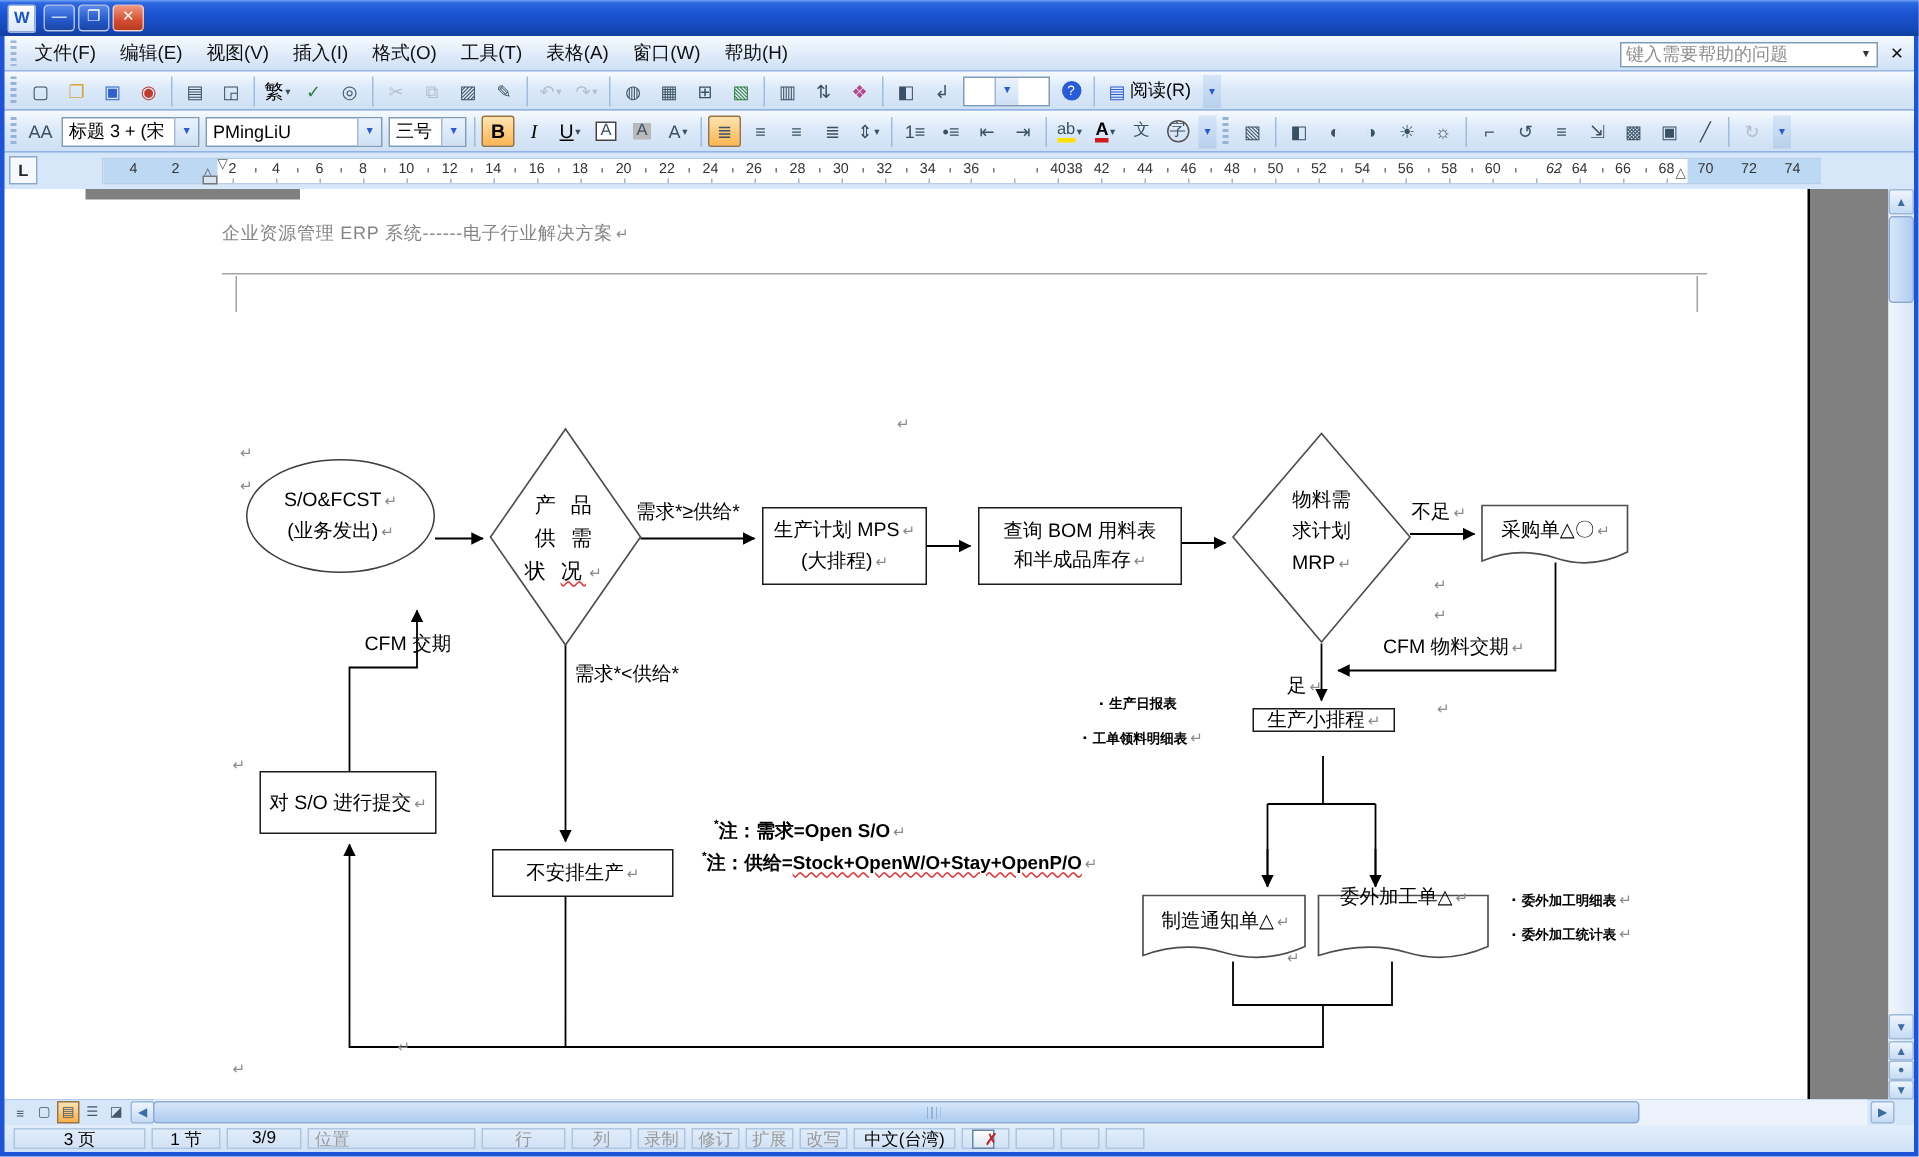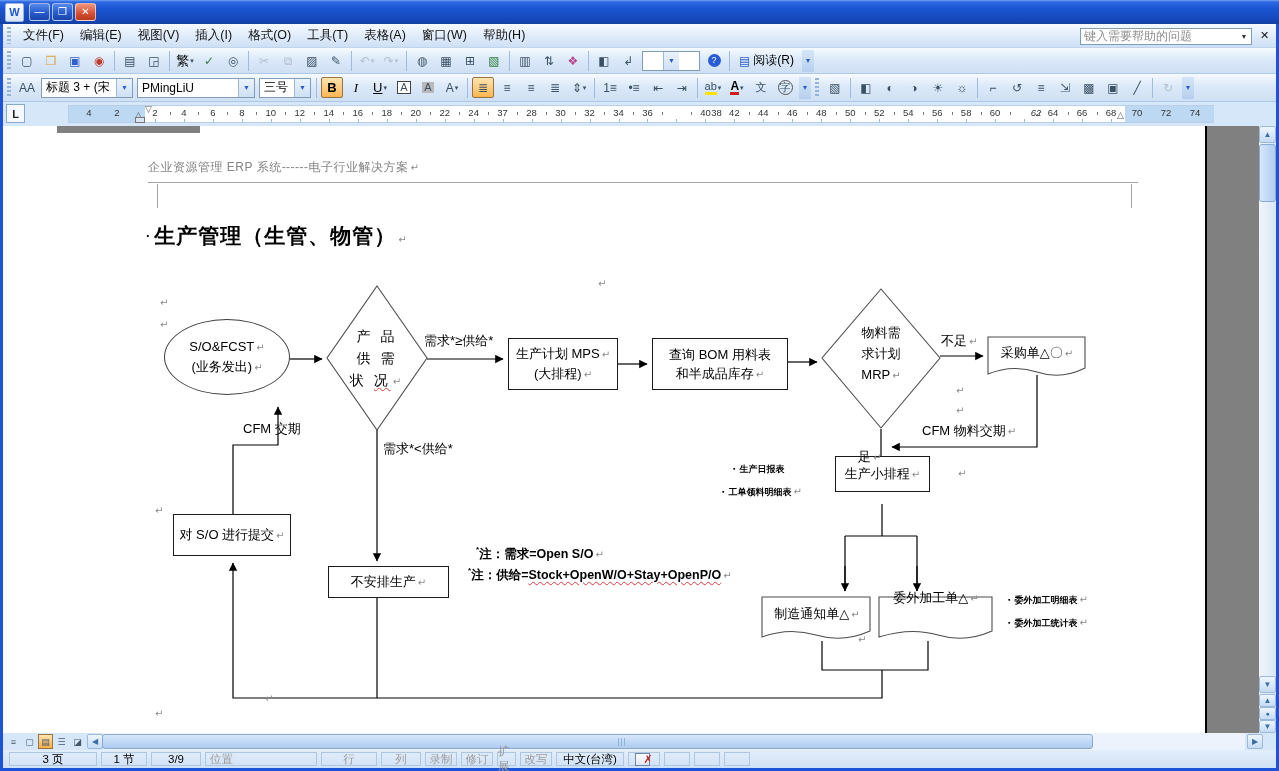--- a/index.html
+++ b/index.html
@@ -93,21 +93,21 @@
   .pageedge{position:absolute;left:1202px;top:0;width:2px;height:607px;background:#000;}
   .grayright{position:absolute;left:1204px;top:0;width:52px;height:607px;background:#808080;}
   .vscroll{position:absolute;left:1256px;top:0;width:17px;height:607px;
     background:linear-gradient(90deg,#f0f5fc,#d9e6f6);}
   .sbtn{position:absolute;left:0;width:17px;background:linear-gradient(#eef5fe,#c6dbf4);
     border:1px solid #9db9d9;border-radius:2px;color:#3a6ea5;display:flex;align-items:center;
     justify-content:center;box-sizing:border-box;font-size:8px;}
   .vthumb{position:absolute;left:0;top:18px;width:17px;height:58px;border-radius:3px;
     background:linear-gradient(90deg,#d7e7fa,#b0cdf0);border:1px solid #89a9d1;box-sizing:border-box;}
   
-  .hdrtext{position:absolute;left:145px;top:33px;font-size:12px;color:#848484;letter-spacing:.5px;
+  .hdrtext{position:absolute;left:145px;top:21px;font-size:12px;color:#848484;letter-spacing:.5px;
     white-space:nowrap;z-index:6;}
   .hdrline{position:absolute;left:145px;top:56px;width:990px;height:1px;background:#a3a3a3;}
   .crnr{position:absolute;width:1px;height:24px;background:#a3a3a3;}
   .heading{position:absolute;left:143px;top:96px;font-size:21px;font-weight:bold;color:#000;
     letter-spacing:1px;white-space:nowrap;z-index:6;}
   .hdot{font-size:13px;vertical-align:3px;margin-right:3px;}
   .pc{color:#8a8a8a;font-size:10px;margin-left:2px;font-weight:normal;}
   .pmark{position:absolute;color:#8a8a8a;font-size:10px;z-index:6;}
   svg.flow{position:absolute;left:0;top:0;z-index:5;}
   .fbox{position:absolute;background:#fff;border:1px solid #1a1a1a;display:flex;flex-direction:column;
@@ -428,21 +428,21 @@
       <span class="rnum" data-name="ruler-number" style="left: 143.94px;">6</span>
       <span class="rnum" data-name="ruler-number" style="left: 172.91px;">8</span>
       <span class="rnum" data-name="ruler-number" style="left: 201.88px;">10</span>
       <span class="rnum" data-name="ruler-number" style="left: 230.85px;">12</span>
       <span class="rnum" data-name="ruler-number" style="left: 259.82px;">14</span>
       <span class="rnum" data-name="ruler-number" style="left: 288.79px;">16</span>
       <span class="rnum" data-name="ruler-number" style="left: 317.76px;">18</span>
       <span class="rnum" data-name="ruler-number" style="left: 346.73px;">20</span>
       <span class="rnum" data-name="ruler-number" style="left: 375.7px;">22</span>
       <span class="rnum" data-name="ruler-number" style="left: 404.67px;">24</span>
-      <span class="rnum" data-name="ruler-number" style="left: 433.64px;">37</span>
+      <span class="rnum" data-name="ruler-number" style="left: 433.64px;">26</span>
       <span class="rnum" data-name="ruler-number" style="left: 462.61px;">28</span>
       <span class="rnum" data-name="ruler-number" style="left: 491.58px;">30</span>
       <span class="rnum" data-name="ruler-number" style="left: 520.55px;">32</span>
       <span class="rnum" data-name="ruler-number" style="left: 549.52px;">34</span>
       <span class="rnum" data-name="ruler-number" style="left: 578.49px;">36</span>
       <span class="rnum" data-name="ruler-number" style="left: 607.46px; margin-left: 40px;">38</span>
       <span class="rnum" data-name="ruler-number" style="left: 636.43px;">40</span>
       <span class="rnum" data-name="ruler-number" style="left: 665.4px;">42</span>
       <span class="rnum" data-name="ruler-number" style="left: 694.37px;">44</span>
       <span class="rnum" data-name="ruler-number" style="left: 723.34px;">46</span>
@@ -534,23 +534,20 @@
   <div class="graysliver" data-name="page-gap"></div>
   <div class="pageedge" data-name="page-right-edge"></div>
   <div class="grayright" data-name="workspace-gray-area"></div>
 
   <div class="hdrtext" data-name="page-header-text">
     <span>企业资源管理 ERP 系统------电子行业解决方案</span><span class="pc" data-name="paragraph-mark">↵</span>
   </div>
   <div class="hdrline" data-name="header-boundary-line"></div>
   <div class="crnr" style="left:154px;top:58px;" data-name="text-boundary-corner-left"></div>
   <div class="crnr" style="left:1128px;top:58px;" data-name="text-boundary-corner-right"></div>
-  <div class="heading" data-name="document-heading">
-    <span class="hdot" data-name="heading-bullet">·</span><span>生产管理（生管、物管）</span><span class="pc" data-name="paragraph-mark">↵</span>
-  </div>
 
   <svg class="flow" width="1273" height="607" viewBox="0 0 1273 607" data-name="flowchart-connectors">
     <defs>
       <marker id="ah" markerWidth="8" markerHeight="8" refX="6.5" refY="3.5" orient="auto">
         <path d="M0,0 L7,3.5 L0,7 Z" fill="#000"></path>
       </marker>
     </defs>
     <g stroke="#000" stroke-width="1.2" fill="none">
       <path d="M287,233 H319" marker-end="url(#ah)"></path>
       <path d="M424,233 H500" marker-end="url(#ah)"></path>
@@ -569,21 +566,21 @@
     </g>
     <g stroke="#4d4d4d" stroke-width="1.1" fill="#fff">
       <polygon points="374,160 424,232 374,304 324,232" data-name="flow-diamond-supply-demand"></polygon>
       <polygon points="878,163 937,232 878,302 819,232" data-name="flow-diamond-mrp"></polygon>
       <path d="M985,211 H1082 V242 Q1058,254 1034,246 Q1009,238 985,248 Z" data-name="flow-doc-purchase-order"></path>
       <path d="M759,471 H867 V505 Q840,517 813,509 Q786,501 759,511 Z" data-name="flow-doc-mfg-notice"></path>
       <path d="M876,471 H989 V505 Q962,517 935,509 Q908,501 876,511 Z" data-name="flow-doc-outsource"></path>
     </g>
   </svg>
 
-  <div class="fell" style="left:161px;top:193px;width:126px;height:76px;" data-name="flow-ellipse-so-fcst">
+  <div class="fell" style="left:161px;top:180px;width:126px;height:76px;" data-name="flow-ellipse-so-fcst">
     <div><span>S/O&amp;FCST</span><span class="pc">↵</span></div>
     <div><span>(业务发出)</span><span class="pc">↵</span></div>
   </div>
 
   <div class="dtext d1t" style="left:334px;top:199px;width:80px;" data-name="diamond-supply-demand-text">
     <div>产 品</div>
     <div>供 需</div>
     <div><span>状 </span><span class="sp">况</span><span class="pc">↵</span></div>
   </div>
 
@@ -600,21 +597,21 @@
   <div class="dtext d2t" style="left:845px;top:196px;width:66px;" data-name="diamond-mrp-text">
     <div>物料需</div>
     <div>求计划</div>
     <div><span>MRP</span><span class="pc">↵</span></div>
   </div>
 
   <div class="doctext" style="left:988px;top:218px;width:92px;" data-name="purchase-order-text">
     <span>采购单△〇</span><span class="pc">↵</span>
   </div>
 
-  <div class="fbox" style="left:832px;top:330px;width:95px;height:36px;" data-name="flow-box-small-schedule">
+  <div class="fbox" style="left:832px;top:346px;width:95px;height:16px;" data-name="flow-box-small-schedule">
     <div><span>生产小排程</span><span class="pc">↵</span></div>
   </div>
 
   <div class="fbox" style="left:170px;top:388px;width:118px;height:42px;" data-name="flow-box-submit-so">
     <div><span>对 S/O 进行提交</span><span class="pc">↵</span></div>
   </div>
 
   <div class="fbox" style="left:325px;top:440px;width:121px;height:32px;" data-name="flow-box-no-production">
     <div><span>不安排生产</span><span class="pc">↵</span></div>
   </div>
@@ -684,21 +681,21 @@
 
 <div class="statusbar" id="statusbar" data-name="status-bar">
     <span class="stbox" data-name="status-box" style="width: 88px;">3 页</span>
     <span class="stbox" data-name="status-box" style="width: 46px;">1 节</span>
     <span class="stbox" data-name="status-box" style="width: 50px;">3/9</span>
     <span class="stbox gray left" data-name="status-box" style="width: 112px;">位置</span>
     <span class="stbox gray" data-name="status-box" style="width: 56px;">行</span>
     <span class="stbox gray" data-name="status-box" style="width: 40px;">列</span>
     <span class="stbox gray" data-name="status-box" style="width: 32px;">录制</span>
     <span class="stbox gray" data-name="status-box" style="width: 32px;">修订</span>
-    <span class="stbox gray" data-name="status-box" style="width: 19px;">扩展</span>
+    <span class="stbox gray" data-name="status-box" style="width: 32px;">扩展</span>
     <span class="stbox gray" data-name="status-box" style="width: 32px;">改写</span>
     <span class="stbox" data-name="status-box" style="width: 68px;">中文(台湾)</span>
     <span class="stbox" data-name="spelling-status" style="width: 32px;">
       <span class="sbook" data-name="spellcheck-book-icon"></span>
       <span class="sx" data-name="spellcheck-x-icon">✗</span>
     </span>
     <span class="stbox" data-name="status-box" style="width: 26px;"></span>
     <span class="stbox" data-name="status-box" style="width: 26px;"></span>
     <span class="stbox" data-name="status-box" style="width: 26px;"></span>
   </div>

